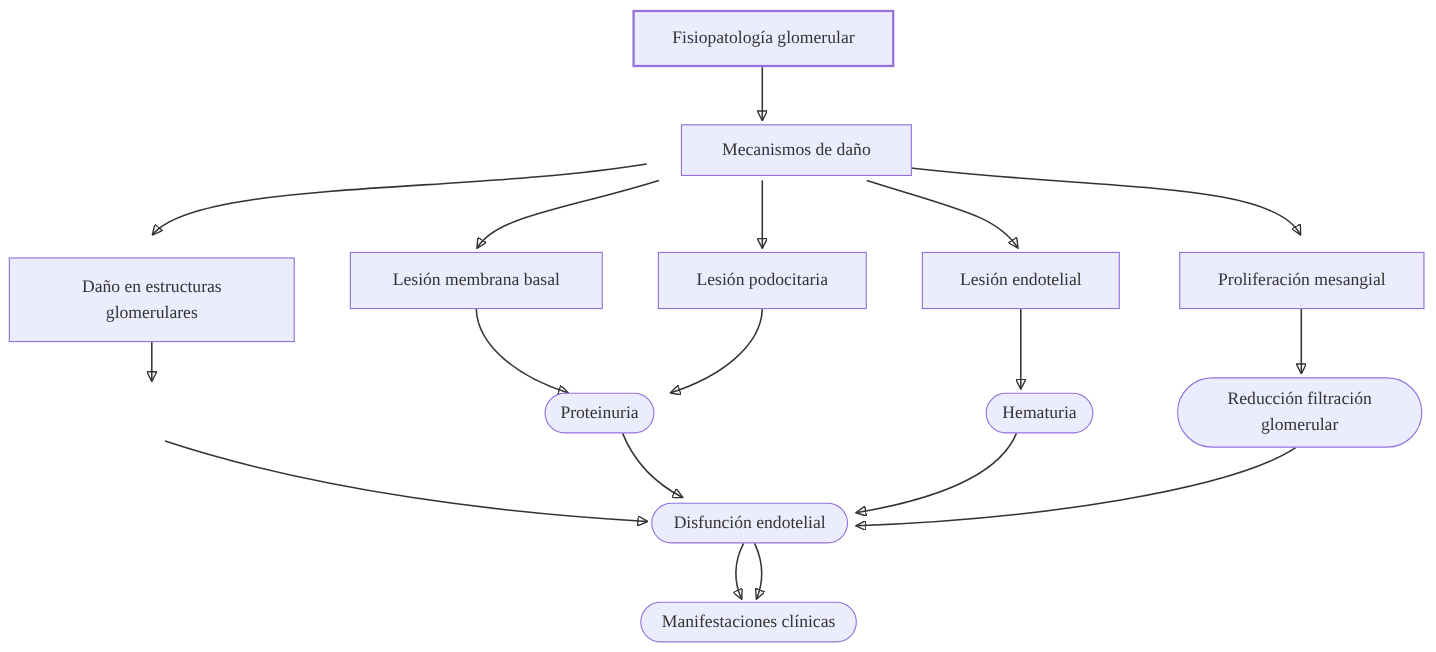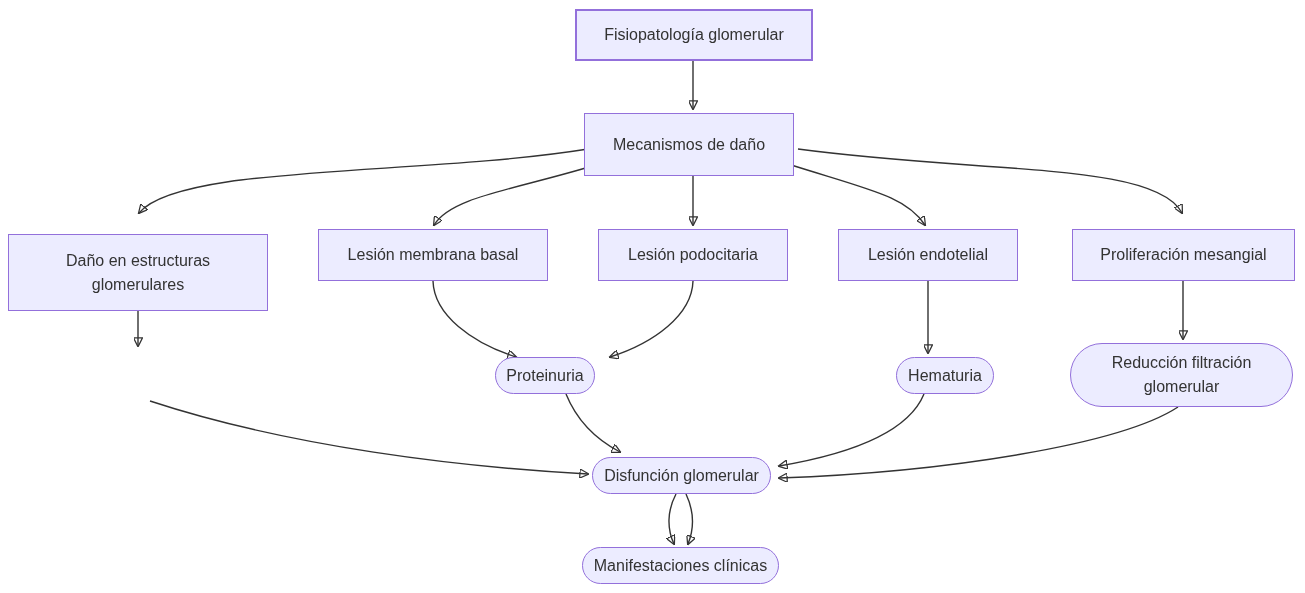--- a/index.html
+++ b/index.html
@@ -4,21 +4,21 @@
 <style>
   html, body {
     margin: 0;
     padding: 0;
     background: #ffffff;
   }
   .canvas {
     position: relative;
     width: 1305px;
     height: 593px;
-    font-family: Liberation Sans, sans-serif;
+    font-family: Liberation Serif, serif;
     overflow: hidden;
   }
   .edges {
     position: absolute;
     inset: 0;
     width: 1305px;
     height: 593px;
   }
   .edges path {
     fill: none;
@@ -35,21 +35,21 @@
     line-height: 1.5;
     display: flex;
     align-items: center;
     justify-content: center;
     text-align: center;
   }
   .node .label { display: inline-block; }
   .stadium { border-radius: 19px; }
 
   .n-root            { left: 575px; top: 9px;   width: 238px; height: 52px; border-width: 2.5px; }
-  .n-mecanismos      { left: 584px; top: 113px; width: 210px; height: 63px; }
+  .n-mecanismos      { left: 619px; top: 113px; width: 210px; height: 47px; }
   .n-dano            { left: 8px;   top: 234px; width: 260px; height: 77px; }
   .n-dano .label     { max-width: 180px; }
   .n-membrana        { left: 318px; top: 229px; width: 230px; height: 52px; }
   .n-podocitaria     { left: 598px; top: 229px; width: 190px; height: 52px; }
   .n-endotelial      { left: 838px; top: 229px; width: 180px; height: 52px; }
   .n-mesangial       { left: 1072px; top: 229px; width: 223px; height: 52px; }
   .n-alteracion      { left: 12px;  top: 350px; width: 251px; height: 51px; }
   .n-proteinuria     { left: 495px; top: 357px; width: 100px; height: 37px; }
   .n-hematuria       { left: 896px; top: 357px; width: 98px;  height: 37px; }
   .n-reduccion       { left: 1070px; top: 343px; width: 223px; height: 64px; border-radius: 32px; }
@@ -122,20 +122,20 @@
 
   <div class="node stadium n-hematuria">
     <span class="label">Hematuria</span>
   </div>
 
   <div class="node stadium n-reduccion">
     <span class="label">Reducción filtración glomerular</span>
   </div>
 
   <div class="node stadium n-disfuncion">
-    <span class="label">Disfunción glomerular</span>
+    <span class="label">Disfunción endotelial</span>
   </div>
 
   <div class="node stadium n-manifestaciones">
     <span class="label">Manifestaciones clínicas</span>
   </div>
 
 </div>
 
 </body></html>

